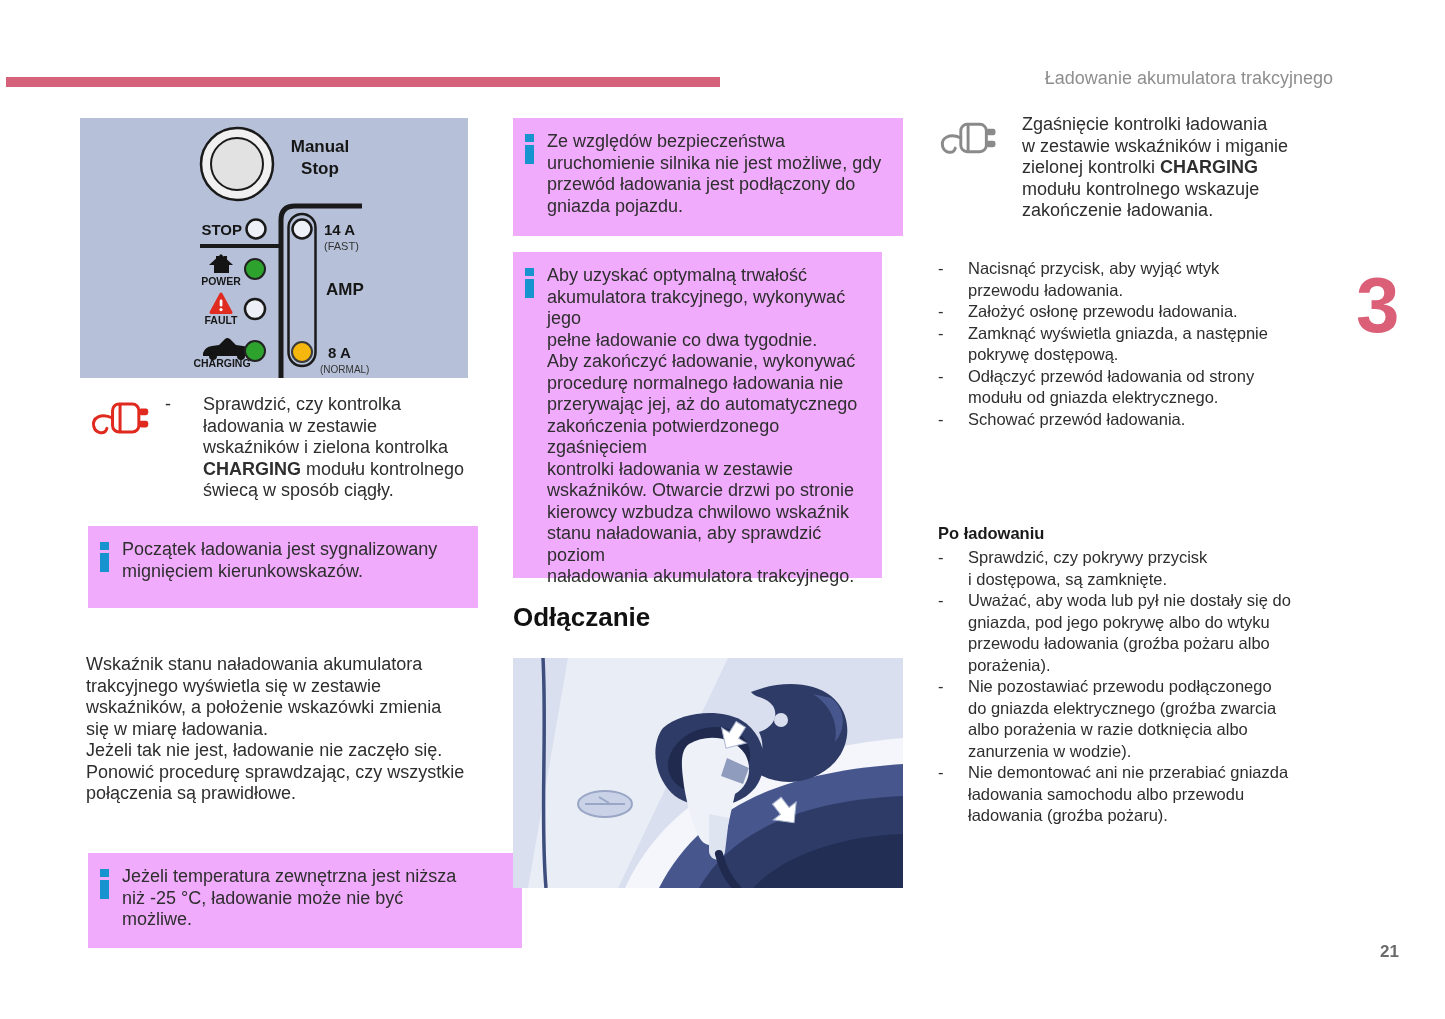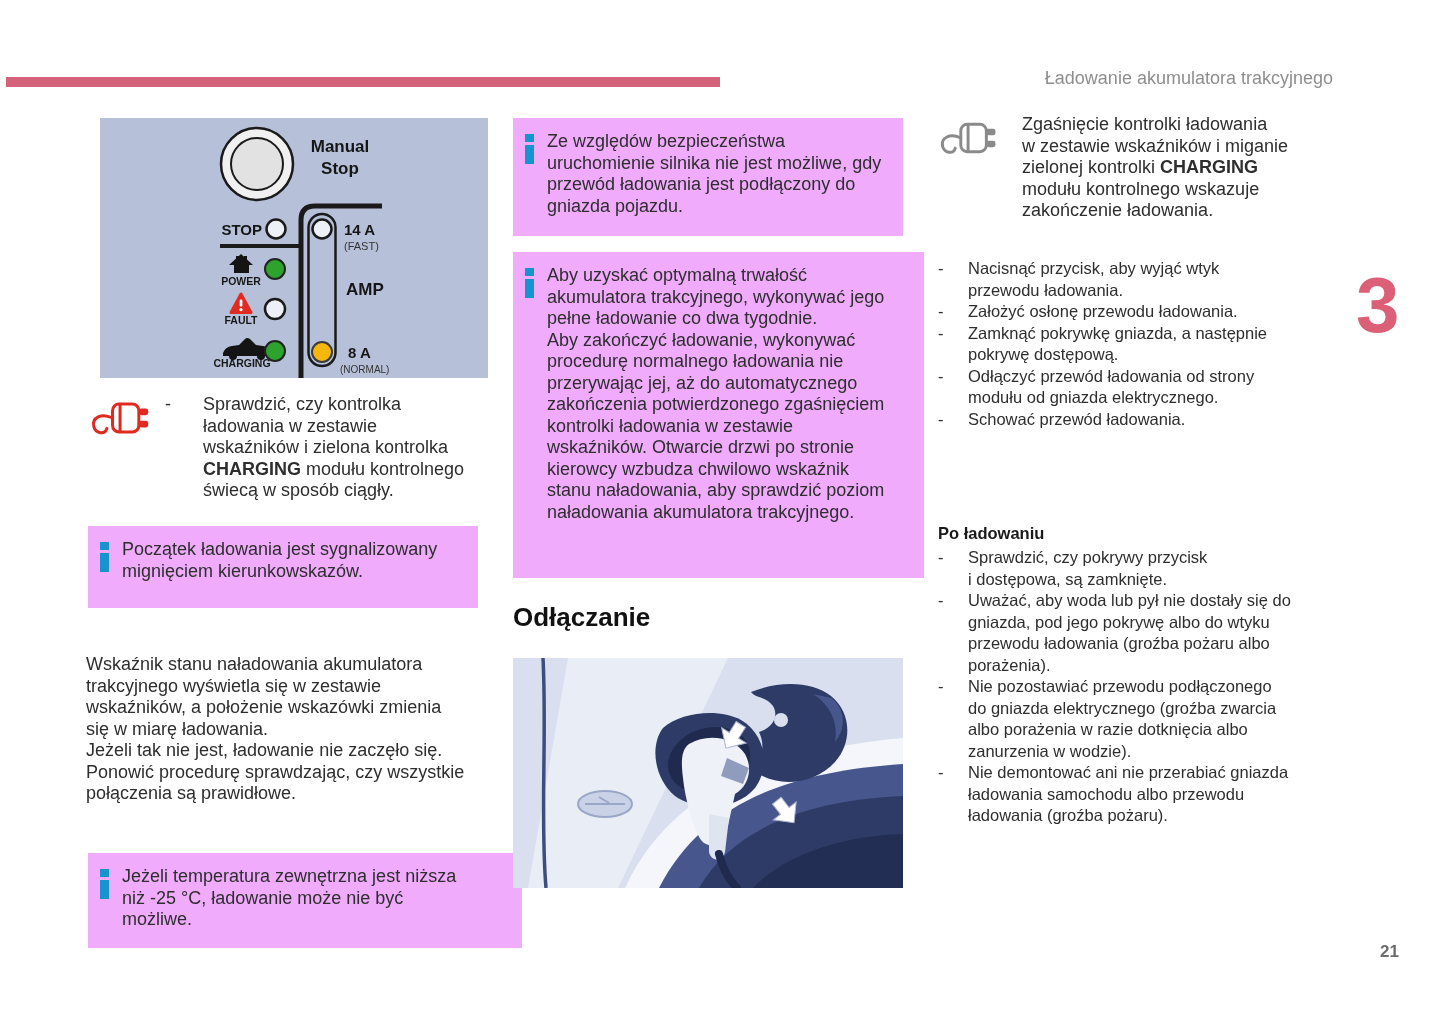--- a/index.html
+++ b/index.html
@@ -41,21 +41,21 @@
 </head>
 <body>
 
 <div class="page">
 
   <div class="accent-bar"></div>
   <div class="page-header">Ładowanie akumulatora trakcyjnego</div>
   <div class="chapter-num">3</div>
   <div class="page-num">21</div>
 
-  <div class="abs" style="left:100px; top:118px; width:388px; height:272px;text-decoration:underline;">
+  <div class="abs" style="left:80px; top:118px; width:388px; height:272px;text-decoration:underline;">
     <svg width="388" height="260" viewBox="0 0 388 260">
       <rect width="388" height="260" fill="#b6c1d9"></rect>
       <g>
         <circle cx="157" cy="46" r="36" fill="#f0f0f0" stroke="#1a1a1a" stroke-width="2.5"></circle>
         <circle cx="157" cy="46" r="26" fill="#e2e2e2" stroke="#1a1a1a" stroke-width="2"></circle>
         <text x="240" y="34" class="t-b17" text-anchor="middle">Manual</text>
         <text x="240" y="56" class="t-b17" text-anchor="middle">Stop</text>
       </g>
       <path d="M282,88 L215,88 Q201,88 201,102 L201,260" stroke="#1a1a1a" stroke-width="5" fill="none"></path>
       <path d="M120,128 L201,128" stroke="#1a1a1a" stroke-width="4"></path>
@@ -149,21 +149,21 @@
     <span class="info-i">
         <span class="dot"></span>
         <span class="bar"></span>
       </span>
     <div class="info-text body-text">Ze względów bezpieczeństwa
 uruchomienie silnika nie jest możliwe, gdy
 przewód ładowania jest podłączony do
 gniazda pojazdu.</div>
   </div>
 
-  <div class="info-box" style="left:513px; top:252px; width:411px; height:326px;">
+  <div class="info-box" style="left:513px; top:252px; width:325px; height:326px;padding-left:44px;">
     <span class="info-i">
         <span class="dot"></span>
         <span class="bar"></span>
       </span>
     <div class="info-text body-text">Aby uzyskać optymalną trwałość
 akumulatora trakcyjnego, wykonywać jego
 pełne ładowanie co dwa tygodnie.
 Aby zakończyć ładowanie, wykonywać
 procedurę normalnego ładowania nie
 przerywając jej, aż do automatycznego
@@ -234,21 +234,21 @@
       <span class="dash">-</span>
       <span class="txt">Nacisnąć przycisk, aby wyjąć wtyk
 przewodu ładowania.</span>
     </div>
     <div class="li">
       <span class="dash">-</span>
       <span class="txt">Założyć osłonę przewodu ładowania.</span>
     </div>
     <div class="li">
       <span class="dash">-</span>
-      <span class="txt">Zamknąć pokrywkę gniazda, a następnie
+      <span class="txt">Zamknąć wyświetla gniazda, a następnie
 pokrywę dostępową.</span>
     </div>
     <div class="li">
       <span class="dash">-</span>
       <span class="txt">Odłączyć przewód ładowania od strony
 modułu od gniazda elektrycznego.</span>
     </div>
     <div class="li">
       <span class="dash">-</span>
       <span class="txt">Schować przewód ładowania.</span>

